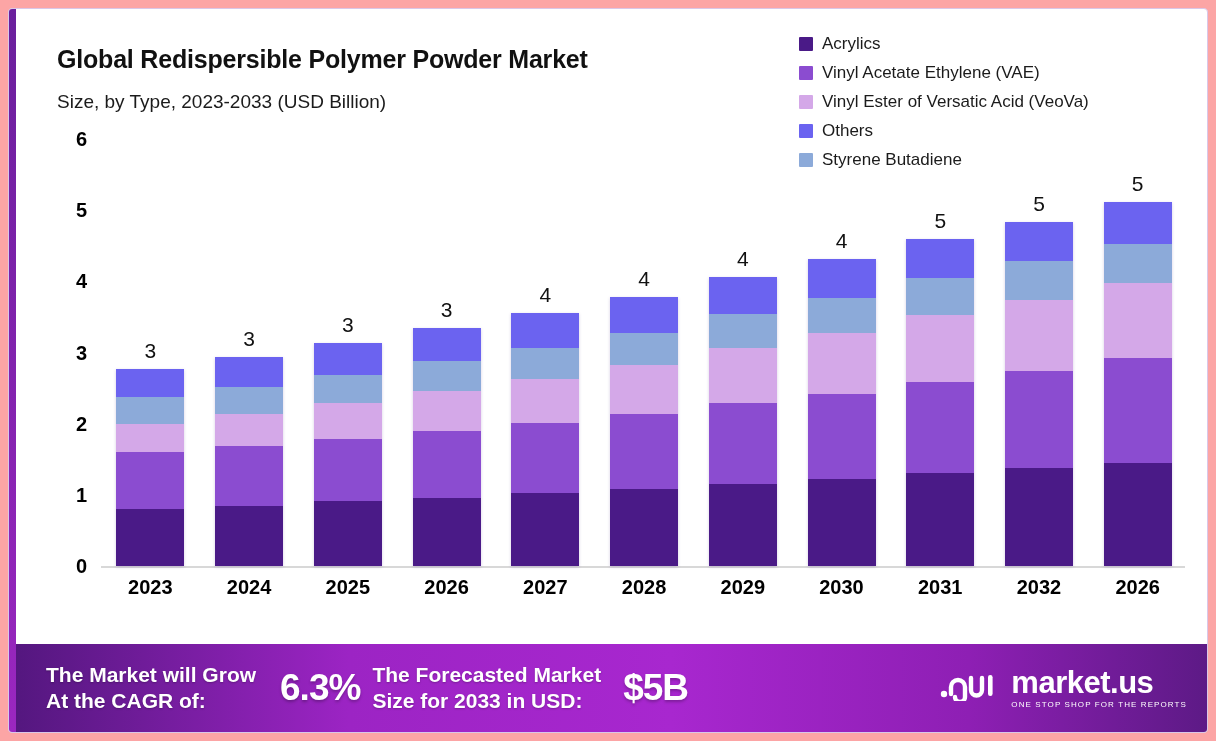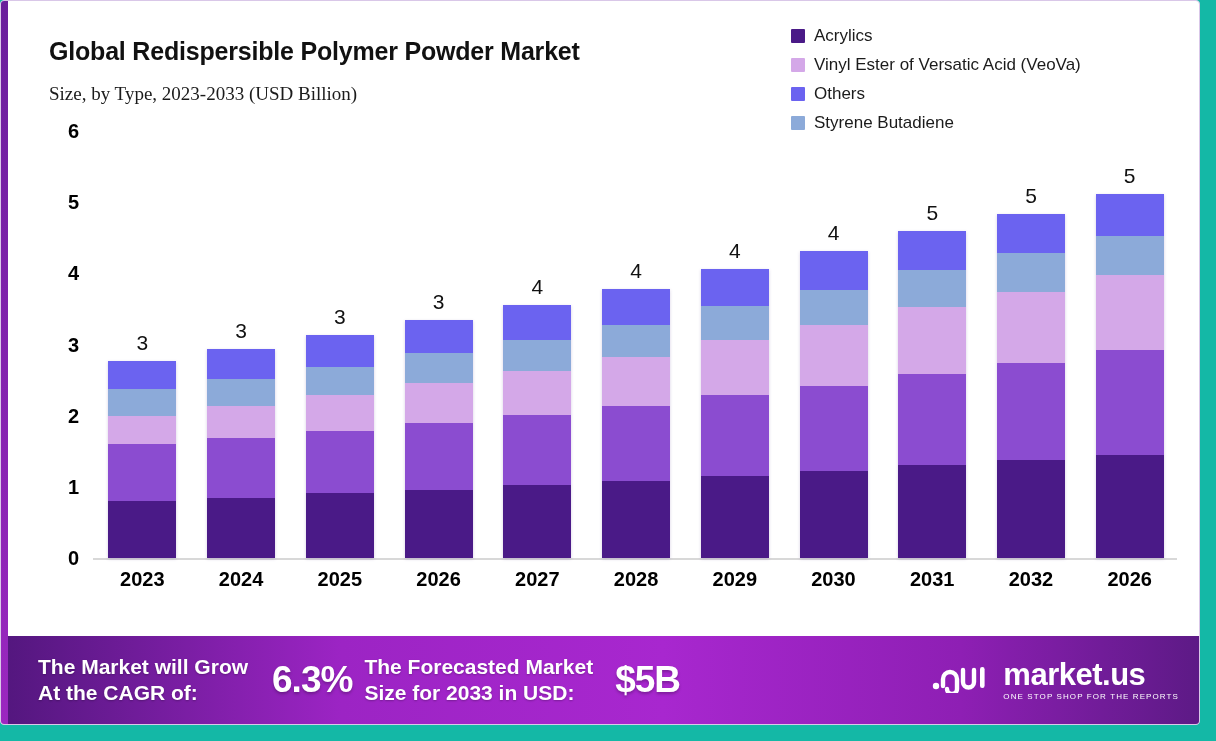--- a/index.html
+++ b/index.html
@@ -5,22 +5,22 @@
   html,body{margin:0;padding:0;}
   body{
     width:1216px;height:741px;
     background:#ffffff;
     font-family:"Liberation Sans", sans-serif;
     overflow:hidden;
   }
   .page{
     position:relative;width:1216px;height:741px;
     box-sizing:border-box;
-    padding:0;
-    background:#14b8a6;
+    padding:8px;
+    background:#fca5a5;
   }
   .card{
     position:relative;
     width:1200px;height:725px;
     box-sizing:border-box;
     border:1px solid #d9c7e8;
     border-radius:4px;
     background:#ffffff;
     overflow:hidden;
   }
@@ -30,21 +30,21 @@
   }
 
   
   .chart-title{
     position:absolute;left:48px;top:36px;
     font-size:25px;font-weight:bold;color:#111111;
     letter-spacing:-0.2px;white-space:nowrap;
   }
   .chart-subtitle{
     position:absolute;left:48px;top:82px;
-    font-size:19px;color:#1b1b1b;white-space:nowrap;font-family:Liberation Serif, serif;
+    font-size:19px;color:#1b1b1b;white-space:nowrap;
   }
 
   
   .legend{
     position:absolute;right:8px;top:22px;
     width:400px;
   }
   .legend-item{
     display:flex;align-items:center;
     height:25px;margin-bottom:4px;
@@ -143,20 +143,24 @@
   <div class="card">
     <div class="left-rail"></div>
 
     <div class="chart-title">Global Redispersible Polymer Powder Market</div>
     <div class="chart-subtitle">Size, by Type, 2023-2033 (USD Billion)</div>
 
     <div class="legend" id="legend">
         <div class="legend-item">
           <span class="legend-swatch" style="background: rgb(74, 26, 135);"></span>
           <span class="legend-label">Acrylics</span>
+        </div>
+        <div class="legend-item">
+          <span class="legend-swatch" style="background: rgb(139, 76, 208);"></span>
+          <span class="legend-label">Vinyl Acetate Ethylene (VAE)</span>
         </div>
         <div class="legend-item">
           <span class="legend-swatch" style="background: rgb(212, 168, 232);"></span>
           <span class="legend-label">Vinyl Ester of Versatic Acid (VeoVa)</span>
         </div>
         <div class="legend-item">
           <span class="legend-swatch" style="background: rgb(107, 99, 240);"></span>
           <span class="legend-label">Others</span>
         </div>
         <div class="legend-item">

